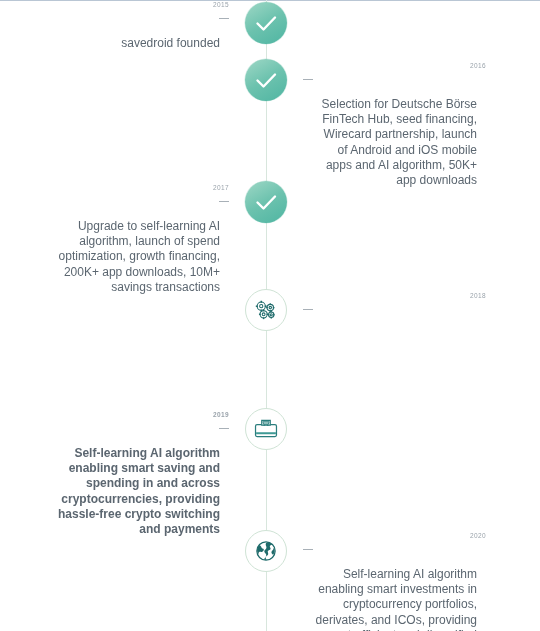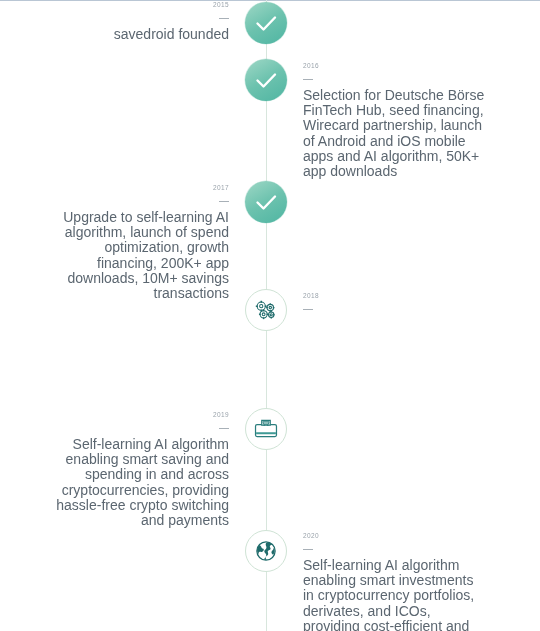--- a/index.html
+++ b/index.html
@@ -69,44 +69,44 @@
   .entry {
     position: absolute;
     width: 183px;
   }
   .entry.left {
     left: 46px;
     text-align: right;
   }
   .entry.right {
     left: 303px;
-    text-align: left;
+    text-align: right;
   }
   .year {
     font-size: 6.5px;
     color: #9aa3ab;
     letter-spacing: 0.4px;
     line-height: 9px;
     margin: 0;
   }
   .dash {
     display: inline-block;
     width: 10px;
     height: 1px;
     background: #a8b0b7;
     margin: 6px 0 7px 0;
     vertical-align: middle;
   }
   .entry.left .dash-wrap { text-align: right; }
   .entry.right .dash-wrap { text-align: left; }
   .desc {
-    font-size: 14px;
+    font-size: 12px;
     line-height: 15.2px;
     color: #5b6670;
-    margin: 0;
+    margin: 9px;
   }
 </style>
 </head>
 <body>
 
 <div id="top-rule"></div>
 
 <div id="timeline">
   <div id="spine"></div>
 
@@ -192,21 +192,21 @@
     <div class="marker future" style="top:408px;">
       <svg viewBox="0 0 42 42">
         <rect x="10" y="16.5" width="22" height="12.5" rx="1.6" fill="none" stroke="#2a7d7d" stroke-width="1.3"></rect>
         <rect x="10.6" y="24.4" width="20.8" height="2.1" fill="#3f9a95"></rect>
         <path d="M16.5 12 H25.5 V17 H16.5 Z" fill="#ffffff" stroke="#2a7d7d" stroke-width="1.2"></path>
         <path d="M17.6 13.3 H24.4 L23.4 16.1 H18.6 Z" fill="#9fc9c6" stroke="#2a7d7d" stroke-width="0.9" stroke-linejoin="round"></path>
         <circle cx="19.1" cy="17.1" r="0.75" fill="#2a7d7d"></circle>
         <circle cx="22.9" cy="17.1" r="0.75" fill="#2a7d7d"></circle>
       </svg>
     </div>
-    <div class="entry left" style="top:410px;">
+    <div class="entry left" style="top:410px;font-weight:bold;">
       <p class="year">2019</p>
       <div class="dash-wrap"><span class="dash"></span></div>
       <p class="desc">Self-learning AI algorithm enabling smart saving and spending in and across cryptocurrencies, providing hassle-free crypto switching and payments</p>
     </div>
   </div>
 
   <div class="milestone">
     <div class="marker future" style="top:530px;">
       <svg viewBox="0 0 42 42">
         <circle cx="21" cy="21" r="9.6" fill="#ffffff" stroke="#1f6b6b" stroke-width="1.3"></circle>

